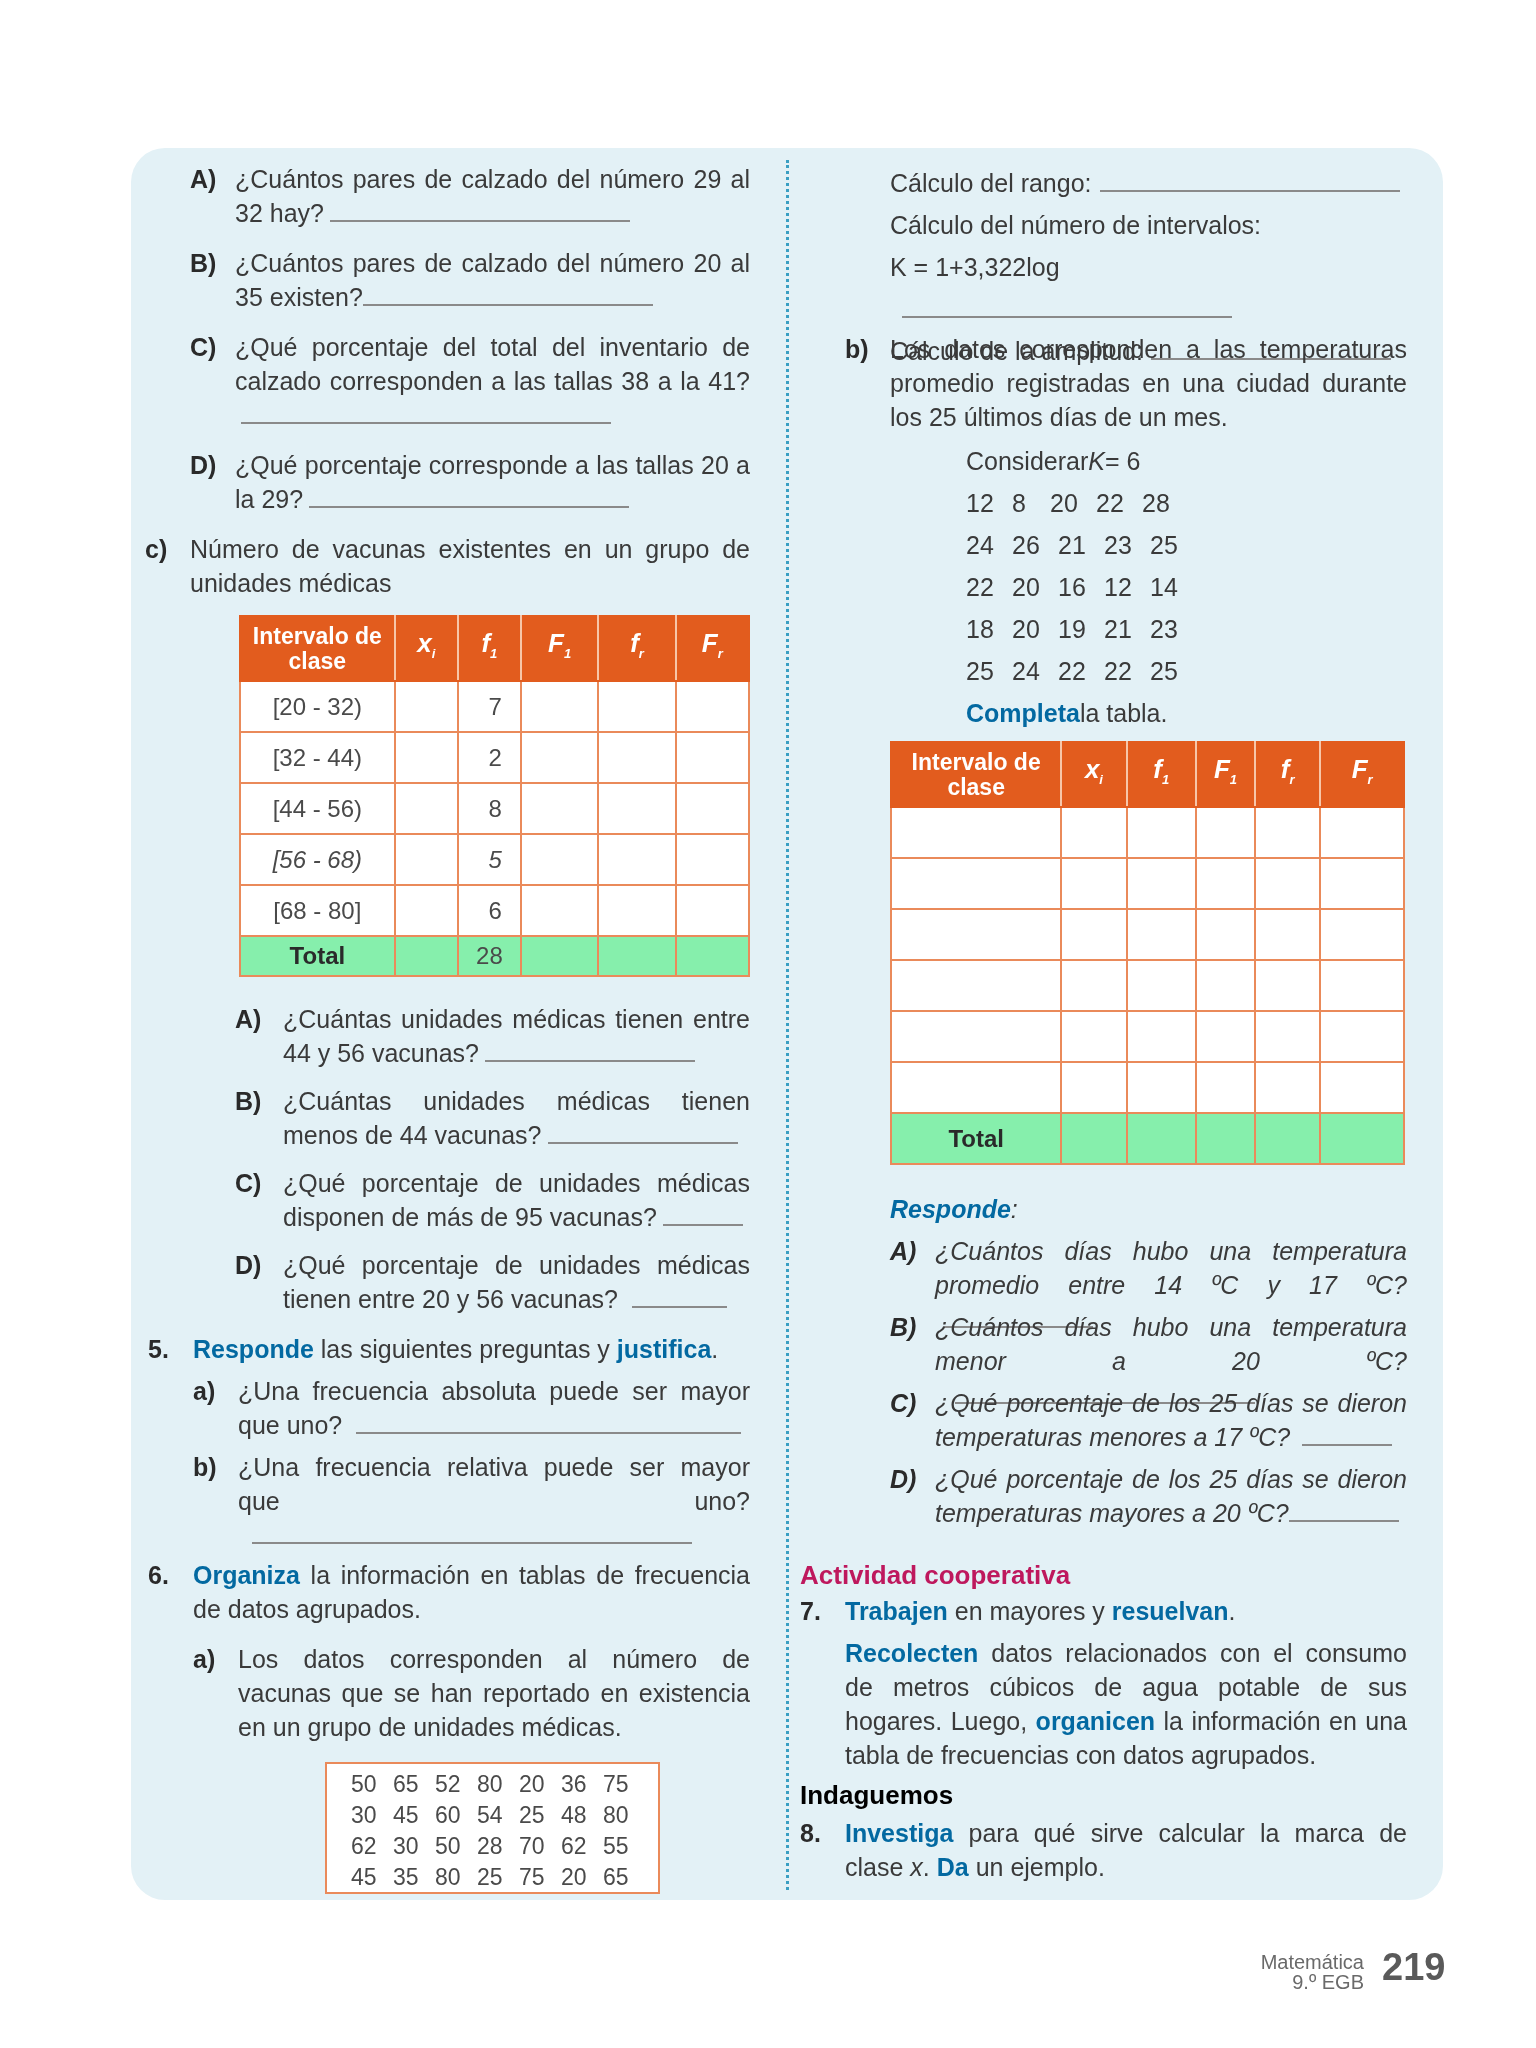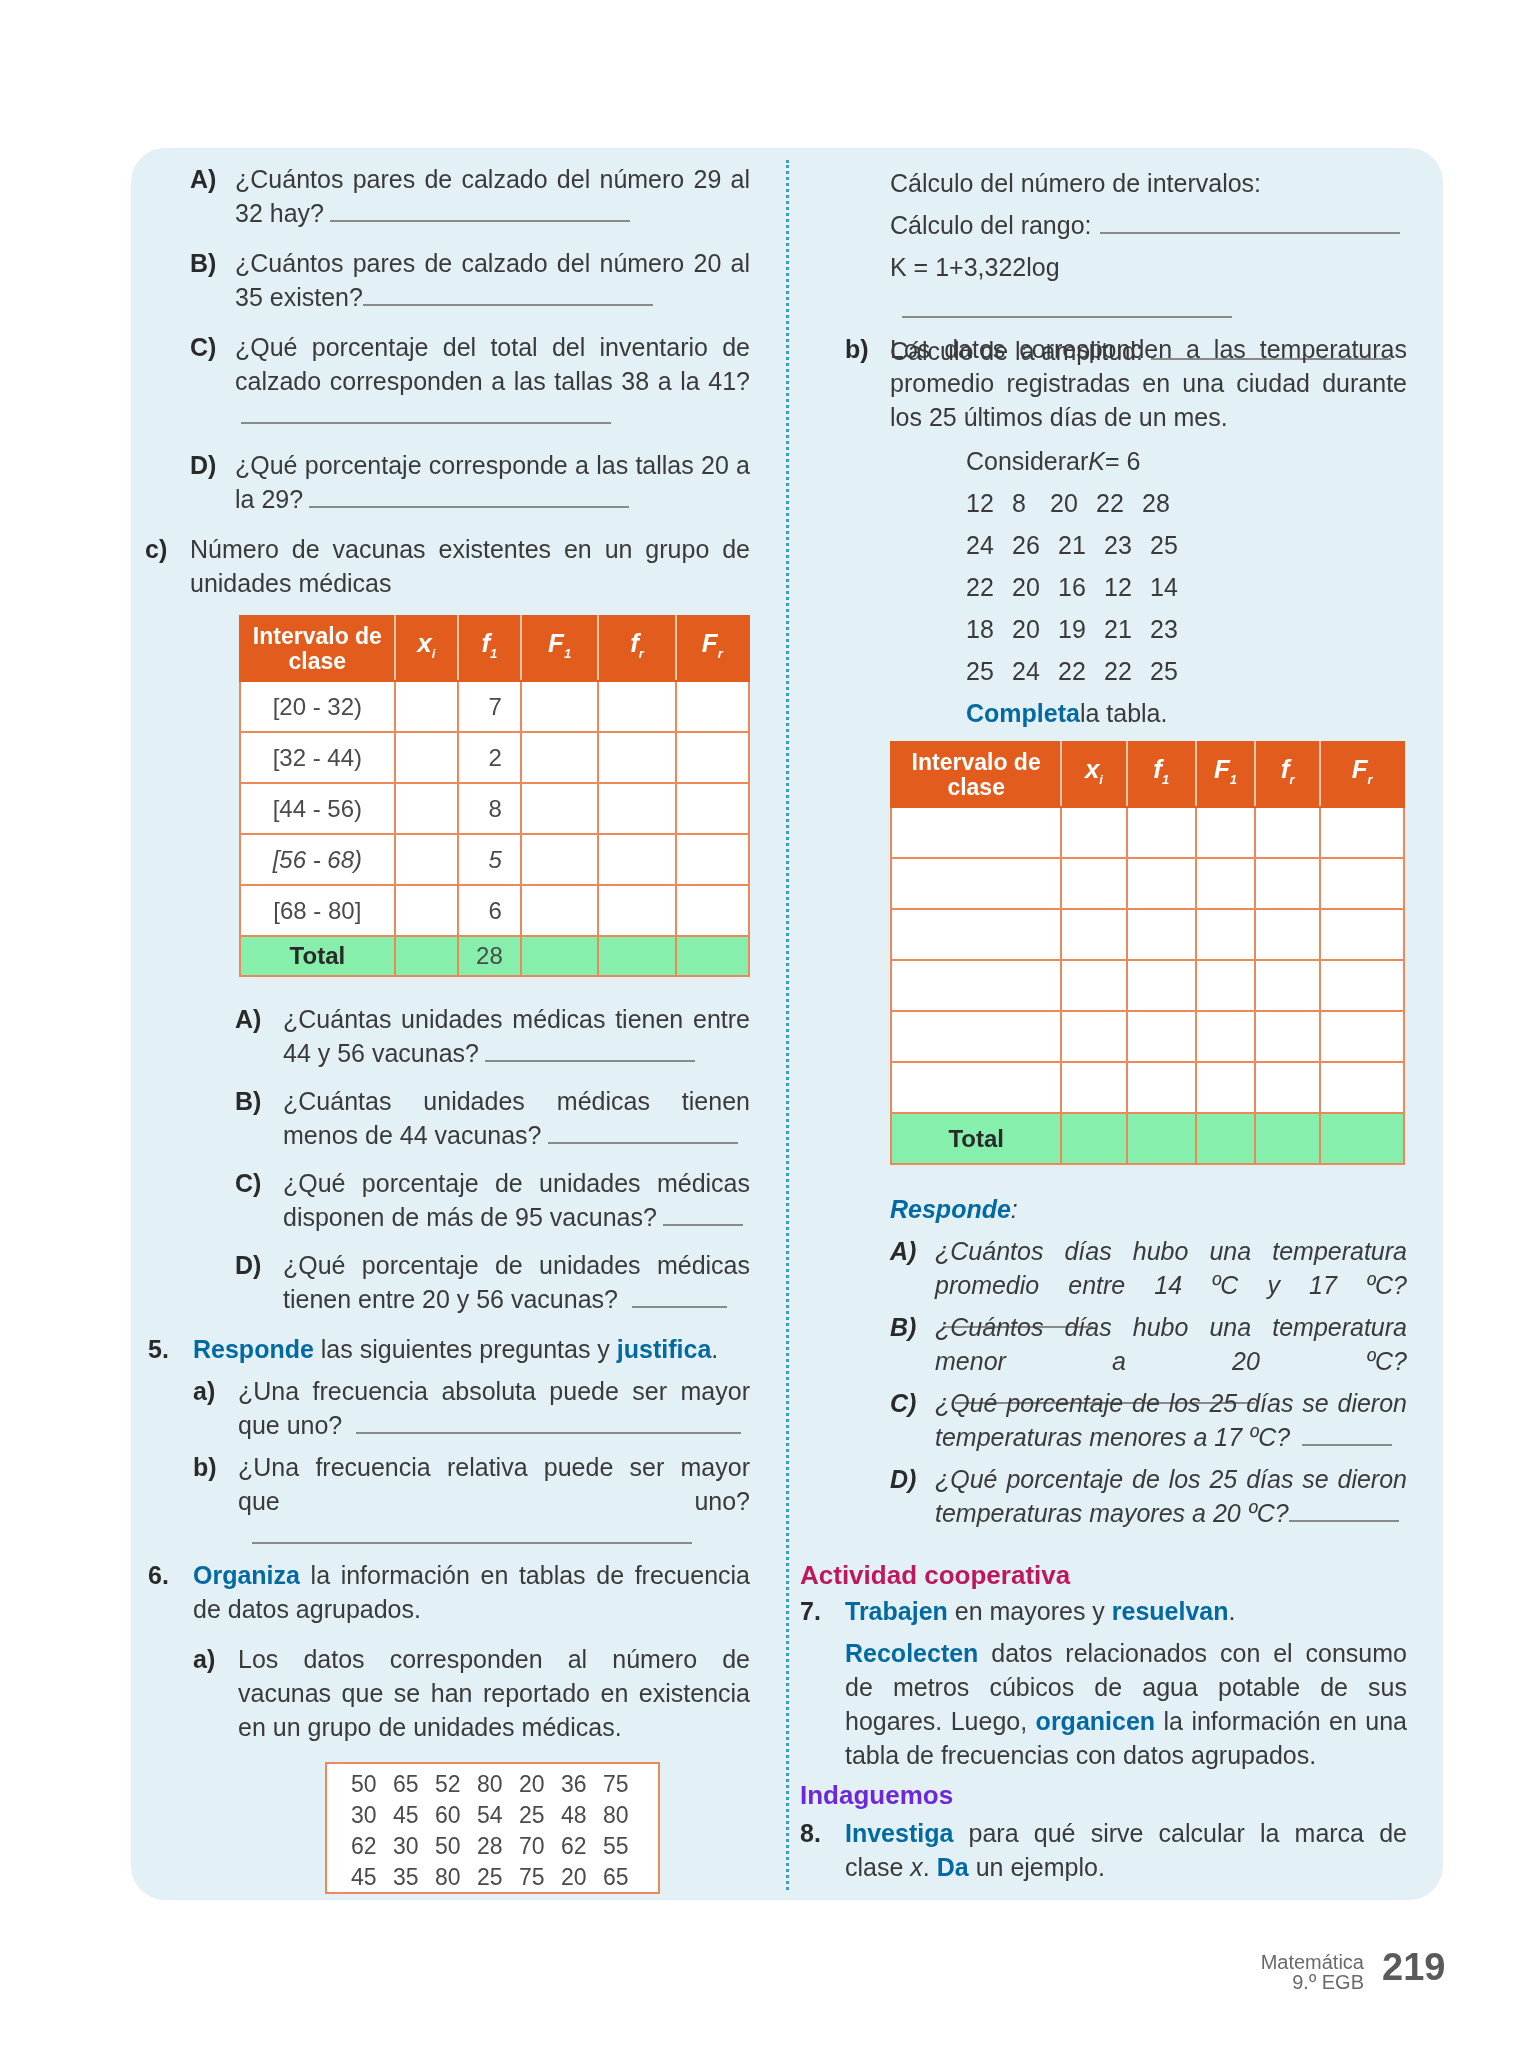--- a/index.html
+++ b/index.html
@@ -41,21 +41,21 @@
     .ftable td.num { text-align: right; padding-right: 18px; }
     .datbox {
       position: absolute; left: 325px; top: 1762px; width: 335px; height: 132px;
       background: #ffffff; border: 2px solid #ea8a5a; box-sizing: border-box;
       font-size: 23px; line-height: 31px; padding: 5px 0 0 24px; color: #4a4a4a;
     }
     .datbox span, .temps span { display: inline-block; }
     .datbox span { width: 42px; }
     .temps span { width: 46px; }
     .heading-pink { color: #be185d; font-weight: bold; font-size: 26px; }
-    .heading-orange { color: #6d28d9; font-weight: bold; font-size: 26px; }
+    .heading-orange { color: #000000; font-weight: bold; font-size: 26px; }
     .footer {
       position: absolute; right: 172px; top: 1952px; text-align: right; color: #6a6a6a;
       font-size: 20px; line-height: 20px;
     }
     .pagenum {
       position: absolute; left: 1382px; top: 1946px; font-size: 38px; font-weight: bold; color: #5a5a5a;
     }
   </style>
 </head>
 <body>
@@ -195,22 +195,22 @@
 </div>
 
 <div class="datbox">
   <div><span>50</span><span>65</span><span>52</span><span>80</span><span>20</span><span>36</span><span>75</span></div>
   <div><span>30</span><span>45</span><span>60</span><span>54</span><span>25</span><span>48</span><span>80</span></div>
   <div><span>62</span><span>30</span><span>50</span><span>28</span><span>70</span><span>62</span><span>55</span></div>
   <div><span>45</span><span>35</span><span>80</span><span>25</span><span>75</span><span>20</span><span>65</span></div>
 </div>
 
 <div class="col" style="left:890px; top:162px; width:510px; line-height:42px;">
+  <div><span>Cálculo del rango:</span><span class="blank" style="width:300px; margin-left:8px;"></span></div>
   <div>Cálculo del número de intervalos:</div>
-  <div><span>Cálculo del rango:</span><span class="blank" style="width:300px; margin-left:8px;"></span></div>
   <div><span>K = 1+3,322log</span><span class="blank" style="width:330px; margin-left:12px;"></span></div>
   <div><span>Cálculo de la amplitud:</span><span class="blank" style="width:240px; margin-left:8px;"></span></div>
 </div>
 
 <div class="col" style="left:890px; top:332px; width:517px;">
   <span class="lbl" style="left:-45px;">b)</span>
   <div class="txt">Los datos corresponden a las temperaturas promedio registradas en una ciudad durante los 25 últimos días de un mes.</div>
 </div>
 
 <div class="col temps" style="left:933px; top:440px; width:400px; line-height:42px;margin-left:33px;">

